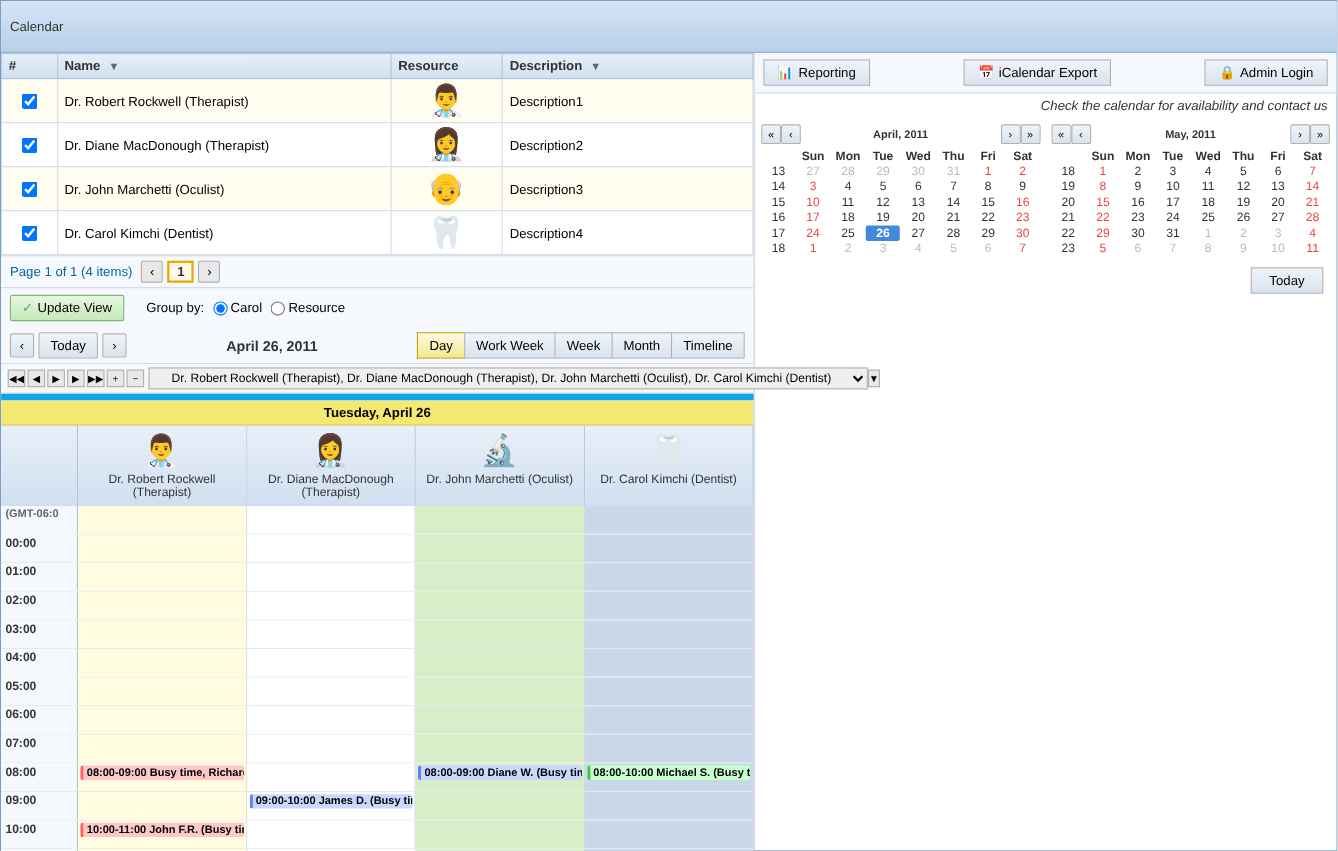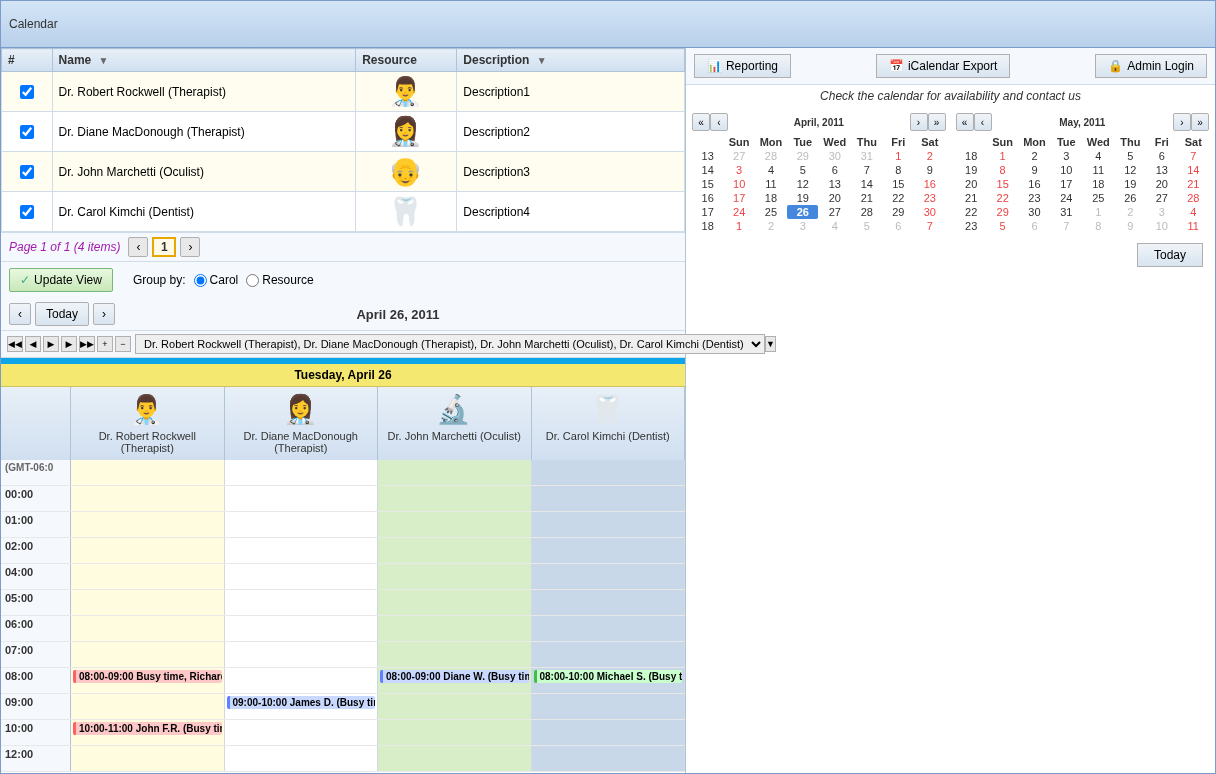--- a/index.html
+++ b/index.html
@@ -19,56 +19,56 @@
     .resource-table td { border: 1px solid #d0dce8; padding: 3px 6px; }
     .resource-table tr.row-even { background: #fffdf0; }
     .resource-table tr.row-odd { background: #fff; }
     .col-num { width: 40px; }
     .col-name { width: 240px; }
     .col-pic { width: 80px; text-align: center; }
     .col-desc { width: 180px; }
 
     
     .pagination-bar { display: flex; align-items: center; padding: 4px 8px; border-top: 1px solid #d0dce8; background: #f5f8fc; }
-    .pagination-text { margin-right: 8px; color: #a21caf; font-style: italic; }
+    .pagination-text { margin-right: 8px; color: #0369a1; }
     .page-btn { width: 20px; height: 20px; border: 1px solid #b0b0b0; background: #e8e8e8; cursor: pointer; display: inline-flex; align-items: center; justify-content: center; border-radius: 2px; }
     .page-num { width: 24px; height: 20px; border: 2px solid #e6a800; background: #fff9e6; display: inline-flex; align-items: center; justify-content: center; margin: 0 4px; color: #333; font-weight: bold; }
 
     
     .controls-bar { display: flex; align-items: center; padding: 6px 8px; border-top: 1px solid #d0dce8; background: #f5f8fc; }
     .update-btn { background: linear-gradient(180deg, #e8f8e0 0%, #c8e8b8 100%); border: 1px solid #7ab87a; padding: 4px 10px; cursor: pointer; border-radius: 2px; display: flex; align-items: center; gap: 4px; }
     .group-by { margin-left: 20px; display: flex; align-items: center; gap: 8px; }
     .radio-label { display: flex; align-items: center; gap: 3px; cursor: pointer; }
 
     
     .calendar-nav { display: flex; align-items: center; padding: 4px 8px; border-bottom: 1px solid #d0dce8; background: #f5f8fc; gap: 4px; }
     .nav-btn { width: 22px; height: 22px; border: 1px solid #b0b0b0; background: linear-gradient(180deg, #f0f4f8 0%, #d8e4f0 100%); cursor: pointer; border-radius: 2px; display: inline-flex; align-items: center; justify-content: center; }
     .today-nav { padding: 4px 10px; border: 1px solid #b0b0b0; background: linear-gradient(180deg, #f0f4f8 0%, #d8e4f0 100%); cursor: pointer; border-radius: 2px; }
     .date-display { flex: 1; text-align: center; font-weight: bold; color: #333; font-size: 13px; }
     .view-btn { padding: 4px 10px; border: 1px solid #b0b0b0; background: linear-gradient(180deg, #f0f4f8 0%, #d8e4f0 100%); cursor: pointer; }
     .view-btn.active { background: linear-gradient(180deg, #fff9e6 0%, #f5e890 100%); border-color: #c8a800; }
 
     
     .resource-filter { display: flex; align-items: center; padding: 3px 6px; border-bottom: 1px solid #d0dce8; background: #f5f8fc; }
-    .resource-filter select { flex: 1; border: 1px solid #b0b0b0; padding: 2px 4px; }
+    .resource-filter select { flex: 1; border: 1px solid #b0b0b0; padding: 2px 16px; }
     .filter-nav-btns { display: flex; gap: 2px; margin-right: 4px; }
     .filter-nav-btn { width: 16px; height: 16px; border: 1px solid #b0b0b0; background: #e8e8e8; cursor: pointer; font-size: 9px; display: inline-flex; align-items: center; justify-content: center; }
     .date-header { background: #f5e870; padding: 4px; text-align: center; font-weight: bold; border-bottom: 1px solid #d0c060; }
     .resource-header-name { font-size: 11px; color: #333; margin-top: 4px; }
     
     .event-block { position: absolute; left: 2px; right: 2px; padding: 1px 3px; border-radius: 2px; font-size: 10px; overflow: hidden; white-space: nowrap; }
     .event-pink { background: #ffc8c8; border-left: 3px solid #ff6060; }
     .event-blue { background: #c8d8ff; border-left: 3px solid #6080ff; }
     .event-green { background: #c8ffcc; border-left: 3px solid #40c040; }
 
     
     .right-panel { flex: 1; display: flex; flex-direction: column; }
     .top-buttons { display: flex; justify-content: space-between; padding: 6px 8px; border-bottom: 1px solid #d0dce8; background: #f5f8fc; }
     .top-btn { padding: 4px 12px; border: 1px solid #b0b0b0; background: linear-gradient(180deg, #f0f4f8 0%, #d8e4f0 100%); cursor: pointer; display: flex; align-items: center; gap: 4px; font-size: 12px; }
-    .availability-text { padding: 4px 8px; font-style: italic; color: #333; text-align: center; font-size: 11px; }
+    .availability-text { padding: 4px 8px; font-style: italic; color: #333; text-align: right; font-size: 11px; }
 
     .mini-calendars { display: flex; padding: 6px; gap: 10px; }
     .mini-cal { flex: 1; }
     .mini-cal-header { display: flex; align-items: center; justify-content: space-between; margin-bottom: 4px; }
     .mini-cal-title { font-weight: bold; color: #333; text-align: center; flex: 1; font-size: 10px; }
     .mini-cal-nav { width: 18px; height: 18px; border: 1px solid #b0b0b0; background: linear-gradient(180deg, #f0f4f8 0%, #d8e4f0 100%); cursor: pointer; display: inline-flex; align-items: center; justify-content: center; font-size: 10px; border-radius: 2px; }
     .mini-cal-grid { width: 100%; border-collapse: collapse; }
     .mini-cal-grid th { text-align: center; color: #333; padding: 1px 2px; font-size: 11px; width: 26px; }
     .mini-cal-grid td { text-align: center; padding: 1px 2px; font-size: 11px; cursor: pointer; color: #333; width: 26px; }
     .mini-cal-grid td.other-month { color: #bbb; }
@@ -197,20 +197,27 @@
             <span>Resource</span>
           </label>
         </div>
       </div>
 
       <div class="calendar-nav">
         <button class="nav-btn">‹</button>
         <button class="today-nav"><span>Today</span></button>
         <button class="nav-btn">›</button>
         <span class="date-display">April 26, 2011</span>
+        <div class="view-buttons">
+          <button class="view-btn active">Day</button>
+          <button class="view-btn">Work Week</button>
+          <button class="view-btn">Week</button>
+          <button class="view-btn">Month</button>
+          <button class="view-btn">Timeline</button>
+        </div>
       </div>
 
       <div class="resource-filter">
         <div class="filter-nav-btns">
           <button class="filter-nav-btn">◀◀</button>
           <button class="filter-nav-btn">◀</button>
           <button class="filter-nav-btn">▶</button>
           <button class="filter-nav-btn">▶</button>
           <button class="filter-nav-btn">▶▶</button>
           <button class="filter-nav-btn">+</button>
@@ -275,20 +282,27 @@
           </div>
 
           <div class="grid-row">
             <div class="time-cell">02:00</div>
             <div class="data-cell col0"></div>
             <div class="data-cell col1"></div>
             <div class="data-cell col2"></div>
             <div class="data-cell col3"></div>
           </div>
 
+          <div class="grid-row">
+            <div class="time-cell">03:00</div>
+            <div class="data-cell col0"></div>
+            <div class="data-cell col1"></div>
+            <div class="data-cell col2"></div>
+            <div class="data-cell col3"></div>
+          </div>
 
           <div class="grid-row">
             <div class="time-cell">04:00</div>
             <div class="data-cell col0"></div>
             <div class="data-cell col1"></div>
             <div class="data-cell col2"></div>
             <div class="data-cell col3"></div>
           </div>
 
           <div class="grid-row">

